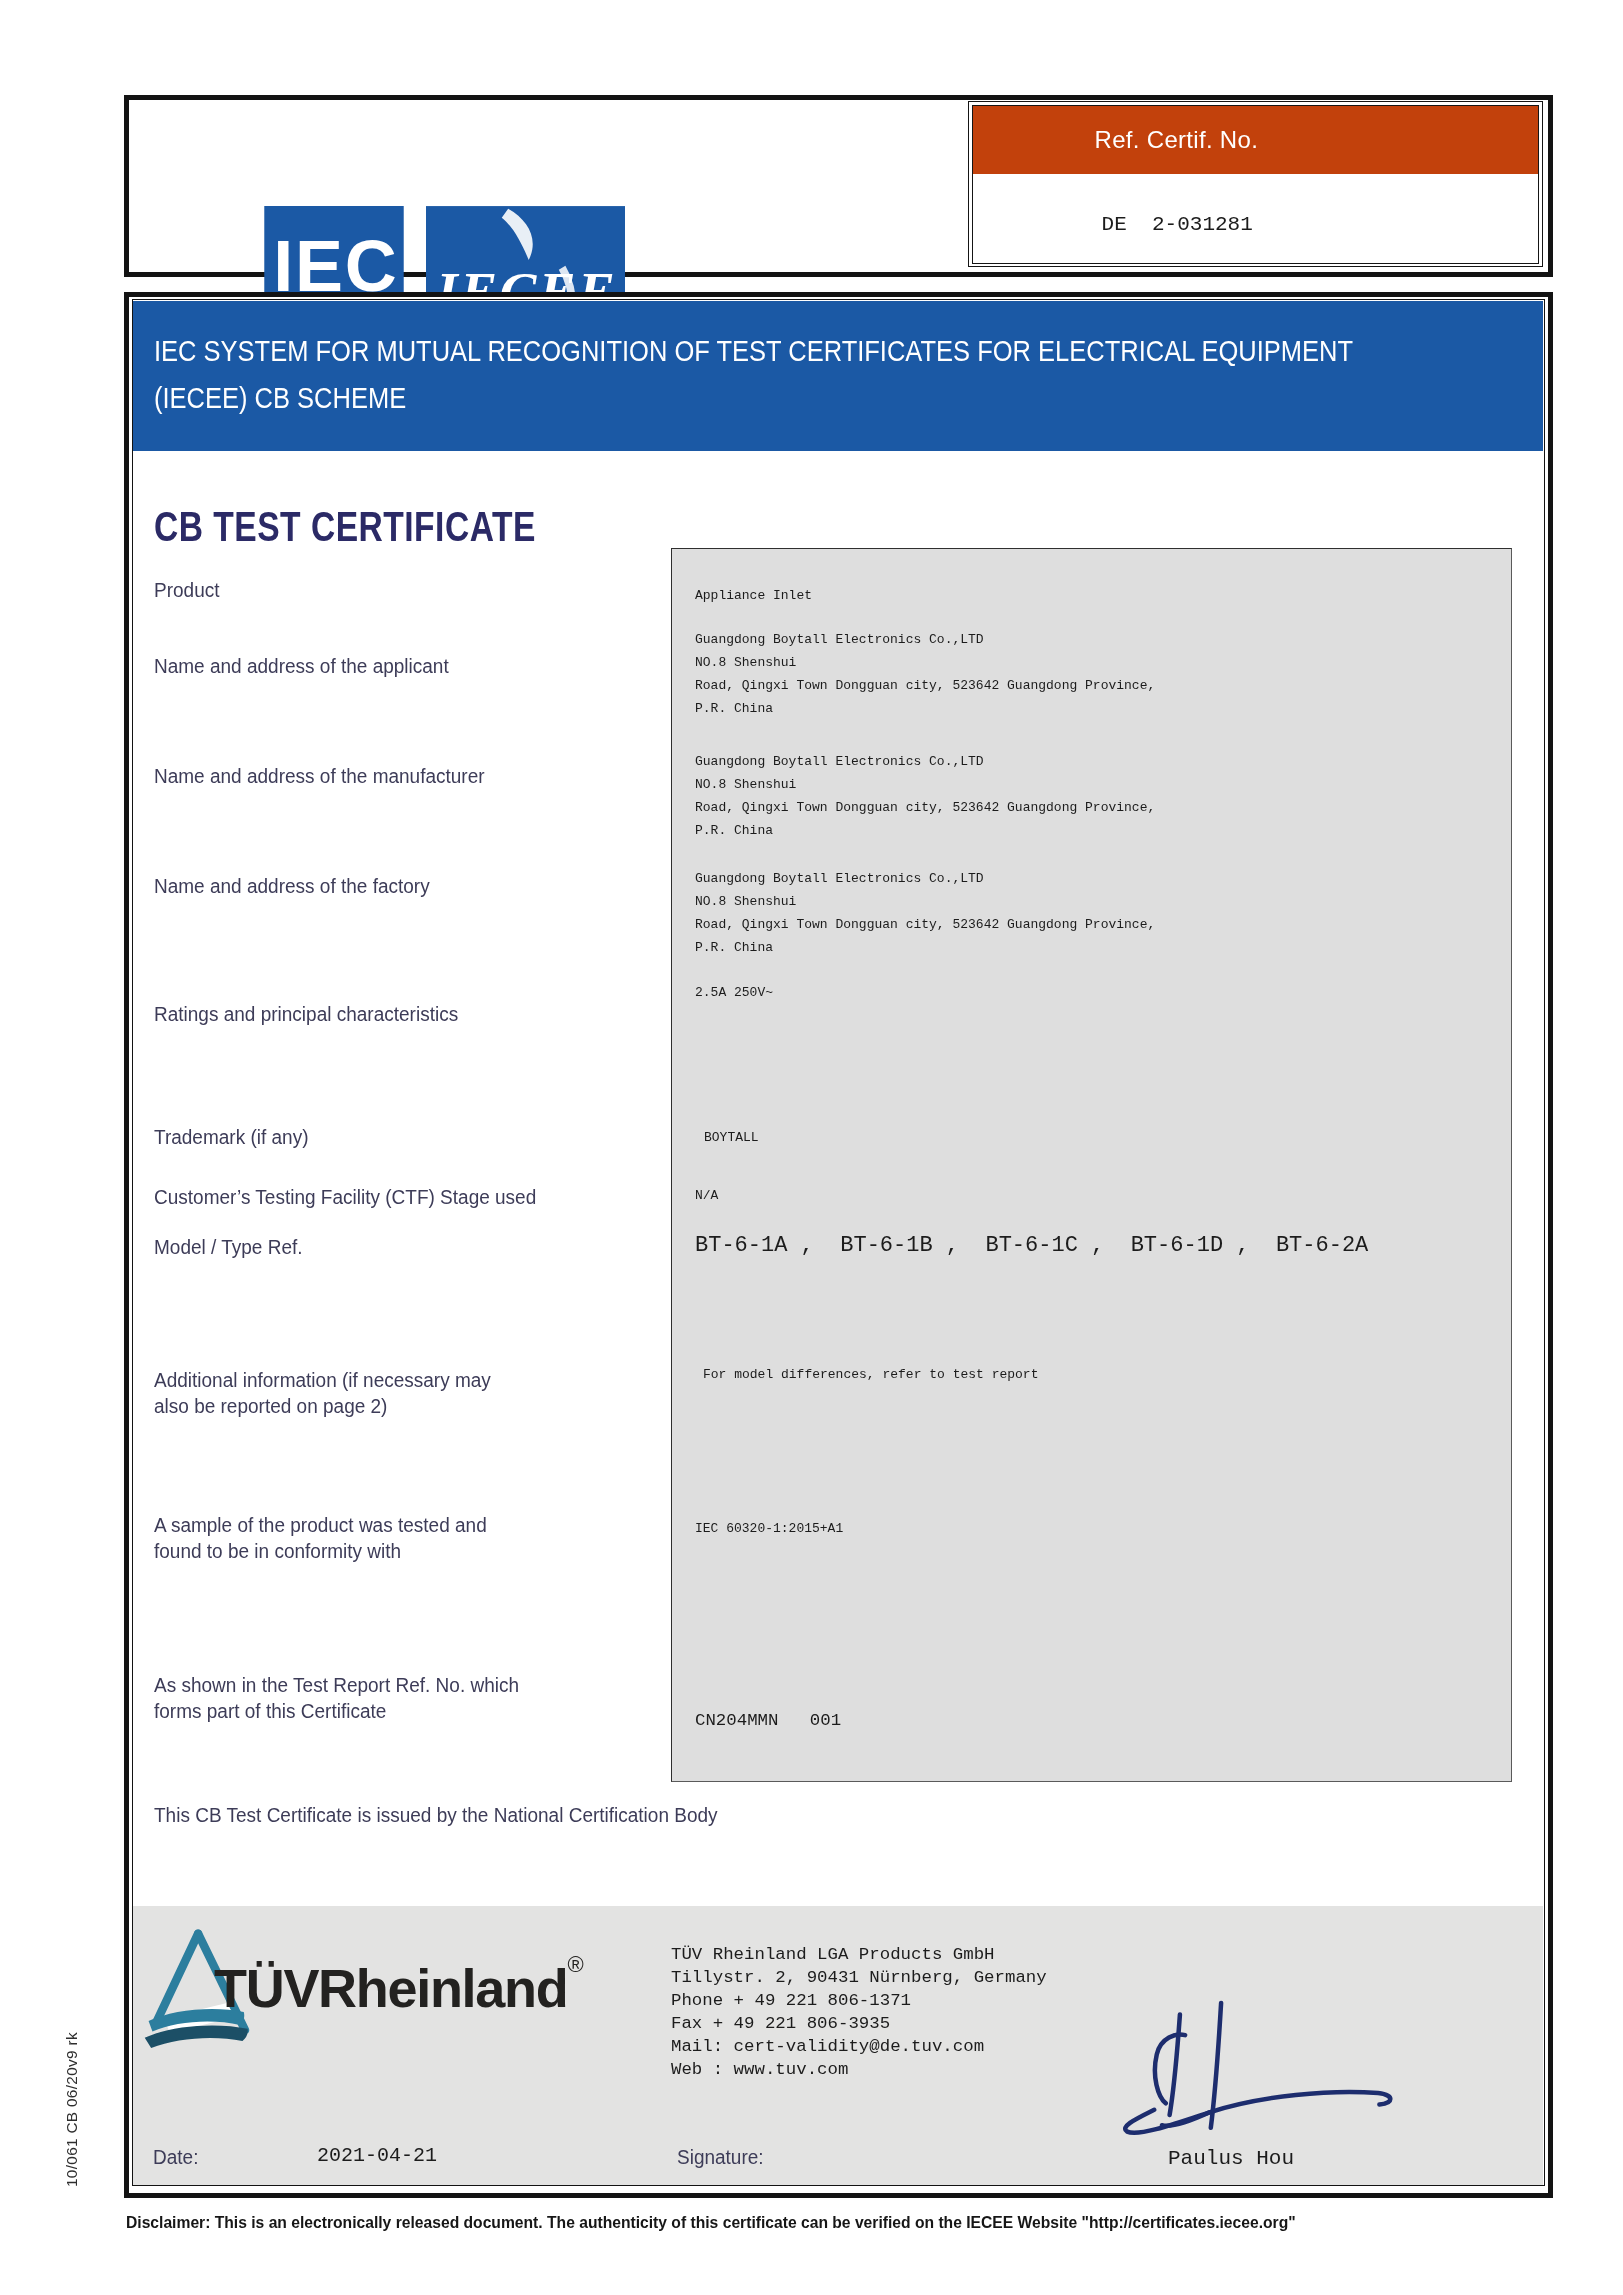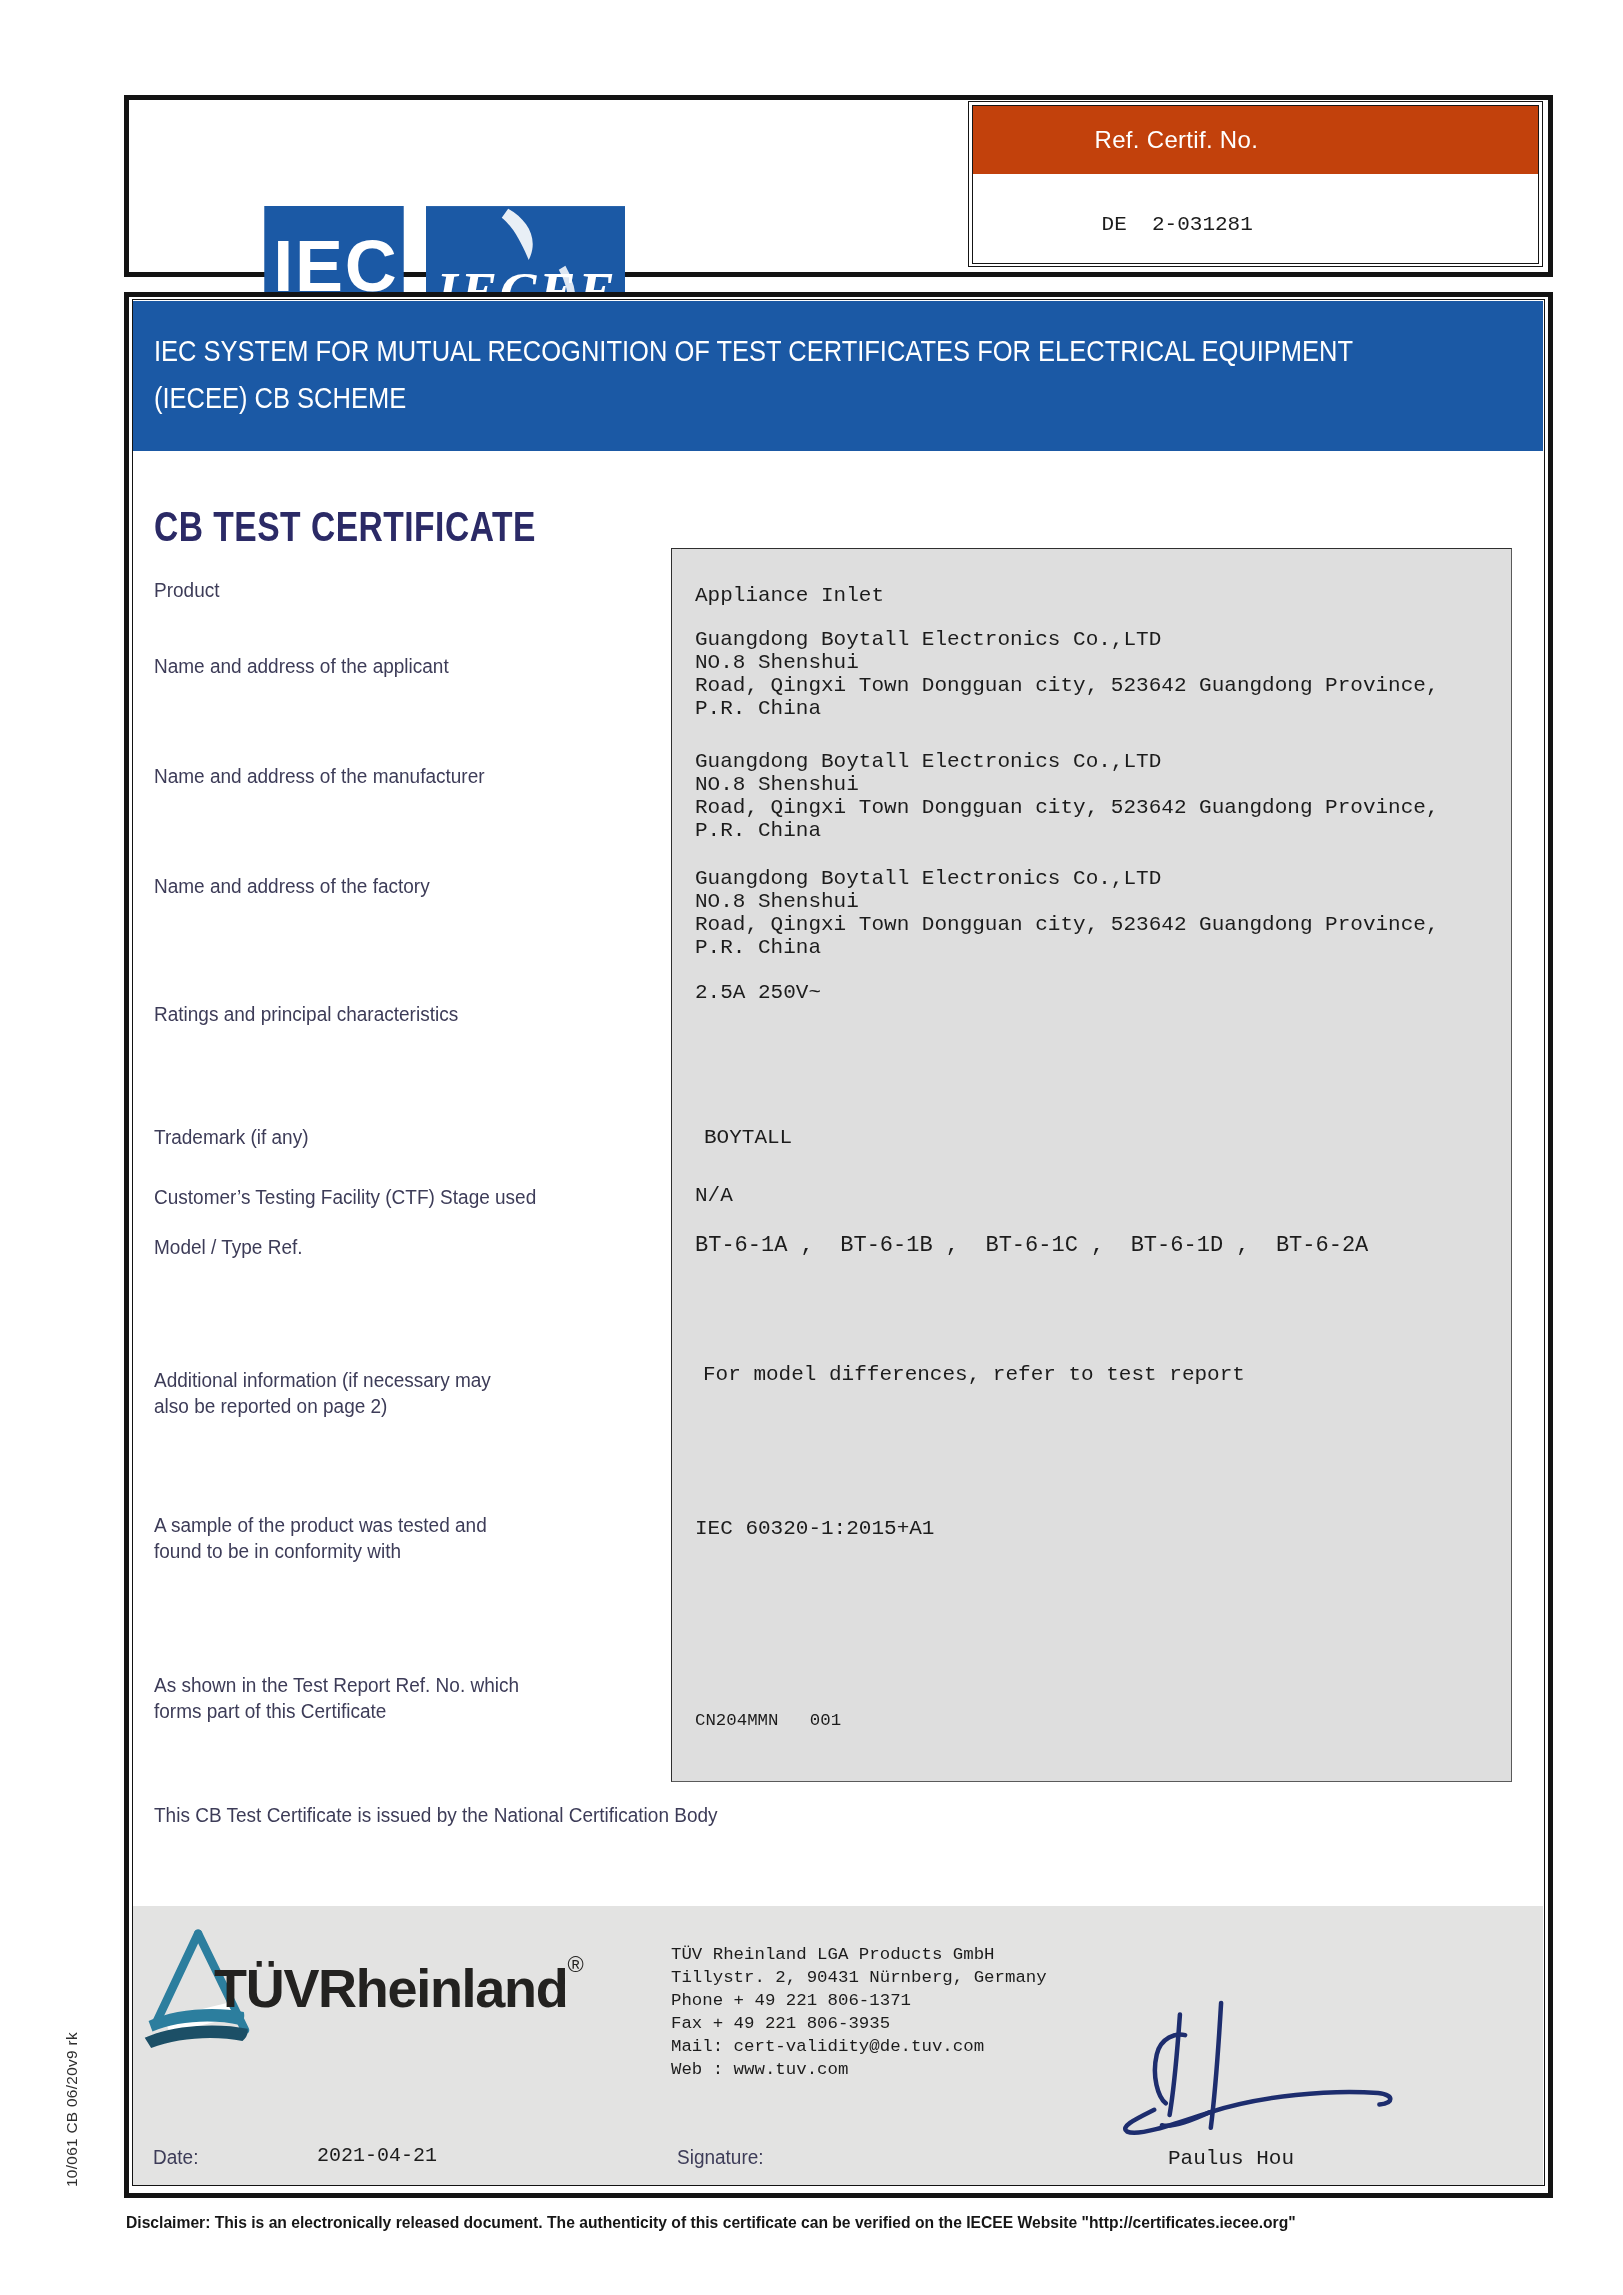--- a/index.html
+++ b/index.html
@@ -50,21 +50,21 @@
   .lbl-3 { left:154px; top:873px; width:534px; }
   .lbl-4 { left:154px; top:1001px; width:534px; }
   .lbl-5 { left:154px; top:1124px; width:534px; }
   .lbl-6 { left:154px; top:1184px; width:553px; }
   .lbl-7 { left:154px; top:1234px; width:534px; }
   .lbl-8 { left:154px; top:1367px; width:553px; }
   .lbl-9 { left:154px; top:1512px; width:528px; }
   .lbl-10{ left:154px; top:1672px; width:541px; }
 
   
-  .val { font-size:21px; line-height:23px; }
+  .val { font-size:13px; line-height:23px; }
   .val-0 { left:695px; top:584px; }
   .val-1 { left:695px; top:628px; }
   .val-2 { left:695px; top:750px; }
   .val-3 { left:695px; top:867px; }
   .val-4 { left:695px; top:981px; }
   .val-5 { left:704px; top:1126px; }
   .val-6 { left:695px; top:1184px; }
   .val-7 { left:695px; top:1234px; }
   .val-8 { left:703px; top:1363px; }
   .val-9 { left:695px; top:1517px; }

